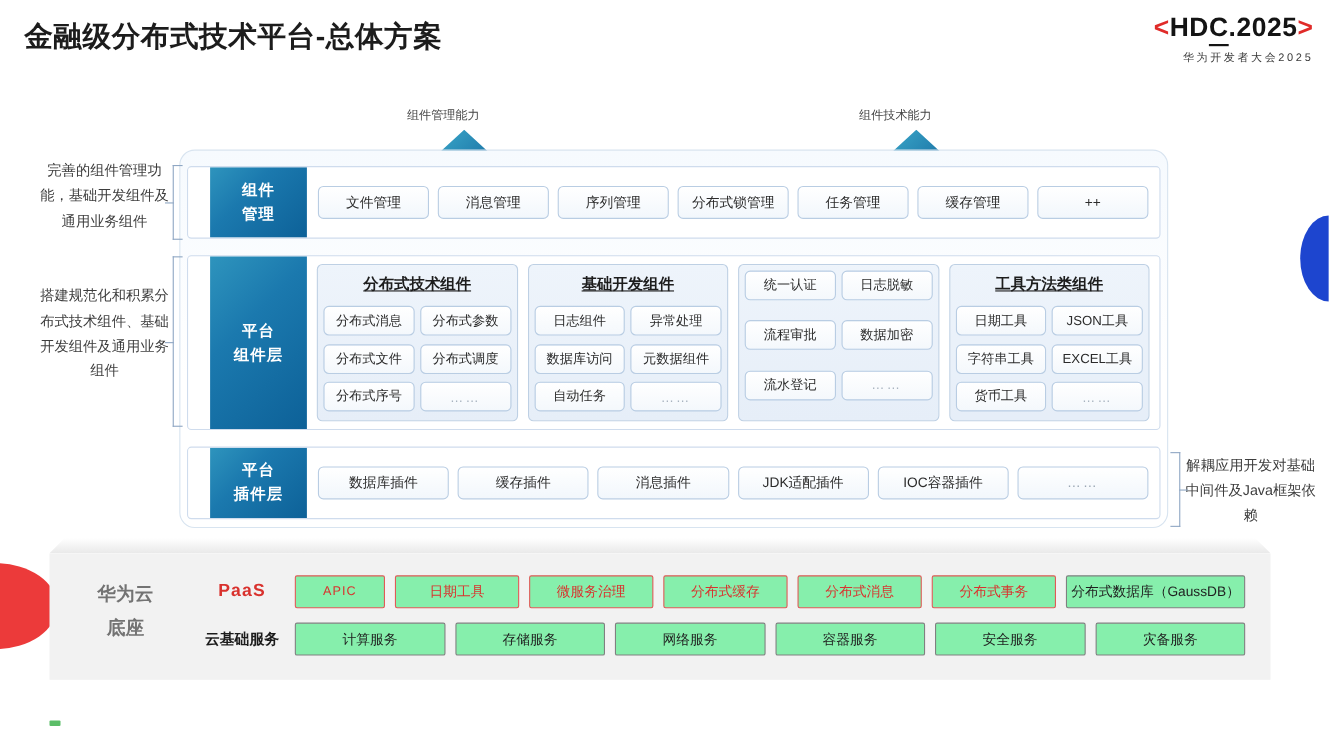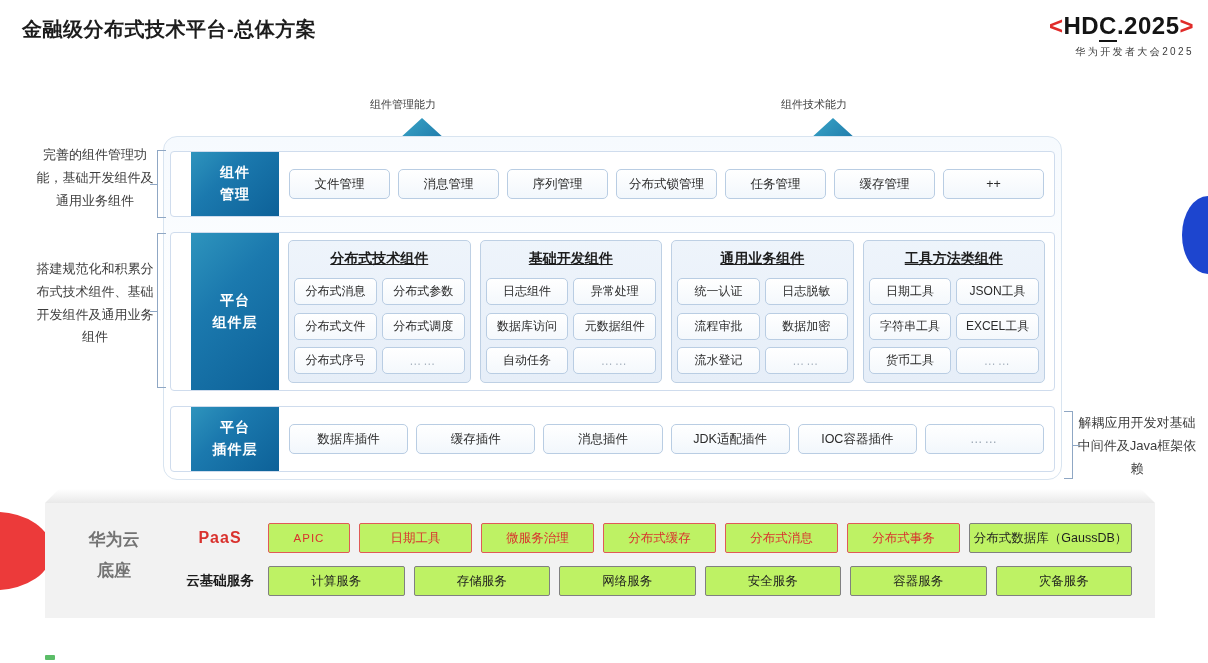--- a/index.html
+++ b/index.html
@@ -8,21 +8,21 @@
     font-family: "Liberation Sans", "DejaVu Sans", sans-serif;
     background:#ffffff;
     position:relative;
     overflow:hidden;
     color:#222;
   }
 
   
   .page-title{
     position:absolute; left:22px; top:16px;
-    font-size:20px; font-weight:bold; letter-spacing:.5px;
+    font-size:26px; font-weight:bold; letter-spacing:.5px;
     color:#1c1c1c; white-space:nowrap;
   }
   .hdc-logo{
     position:absolute; right:14px; top:14px; text-align:right;margin-left:13px;
   }
   .hdc-main{
     font-size:24px; font-weight:bold; letter-spacing:.5px;
     color:#141414; white-space:nowrap; line-height:1;
   }
   .hdc-main .brk{ color:#e02b29; font-weight:bold; }
@@ -164,21 +164,21 @@
   .cloud-row + .cloud-row{ margin-top:9px; }
   .cloud-row-name{
     width:96px; flex:0 0 96px; text-align:center;
     font-size:15px; font-weight:bold; white-space:nowrap;
   }
   .cloud-row-name.paas{ color:#d9322e; letter-spacing:1px; font-size:16px;}
   .cloud-row-name.iaas{ color:#1c1c1c; font-size:13.5px; font-weight:bold;}
   .cloud-items{ flex:1; display:flex; gap:9px; }
   .cbox{
     flex:1; height:30px; border:1.4px solid #808080; border-radius:2px;
-    background:#bef264; display:flex; align-items:center;
+    background:#86efac; display:flex; align-items:center;
     justify-content:center; font-size:12.5px; color:#1f1f1f; white-space:nowrap;
   }
   .cbox.hl{ border-color:#e05a57; color:#d9322e; }
   .cbox.apic{ letter-spacing:1px; font-size:11.5px; }
   .cbox.w-sm{ flex:0.72; }
   .cbox.w-lg{ flex:1.45; }
 </style>
 </head>
 <body>
 
@@ -276,21 +276,20 @@
         <div class="cell">日志组件</div>
         <div class="cell">异常处理</div>
         <div class="cell">数据库访问</div>
         <div class="cell">元数据组件</div>
         <div class="cell">自动任务</div>
         <div class="cell dots">……</div>
       </div>
     </div>
 
     <div class="group">
-      <div class="group-title">通用业务组件</div>
       <div class="group-grid">
         <div class="cell">统一认证</div>
         <div class="cell">日志脱敏</div>
         <div class="cell">流程审批</div>
         <div class="cell">数据加密</div>
         <div class="cell">流水登记</div>
         <div class="cell dots">……</div>
       </div>
     </div>
 
@@ -346,19 +345,19 @@
       <div class="cbox w-lg">分布式数据库（GaussDB）</div>
     </div>
   </div>
 
   <div class="cloud-row">
     <div class="cloud-row-name iaas">云基础服务</div>
     <div class="cloud-items">
       <div class="cbox">计算服务</div>
       <div class="cbox">存储服务</div>
       <div class="cbox">网络服务</div>
+      <div class="cbox">容器服务</div>
       <div class="cbox">安全服务</div>
-      <div class="cbox">容器服务</div>
       <div class="cbox">灾备服务</div>
     </div>
   </div>
 
 </div>
 
 </body></html>

